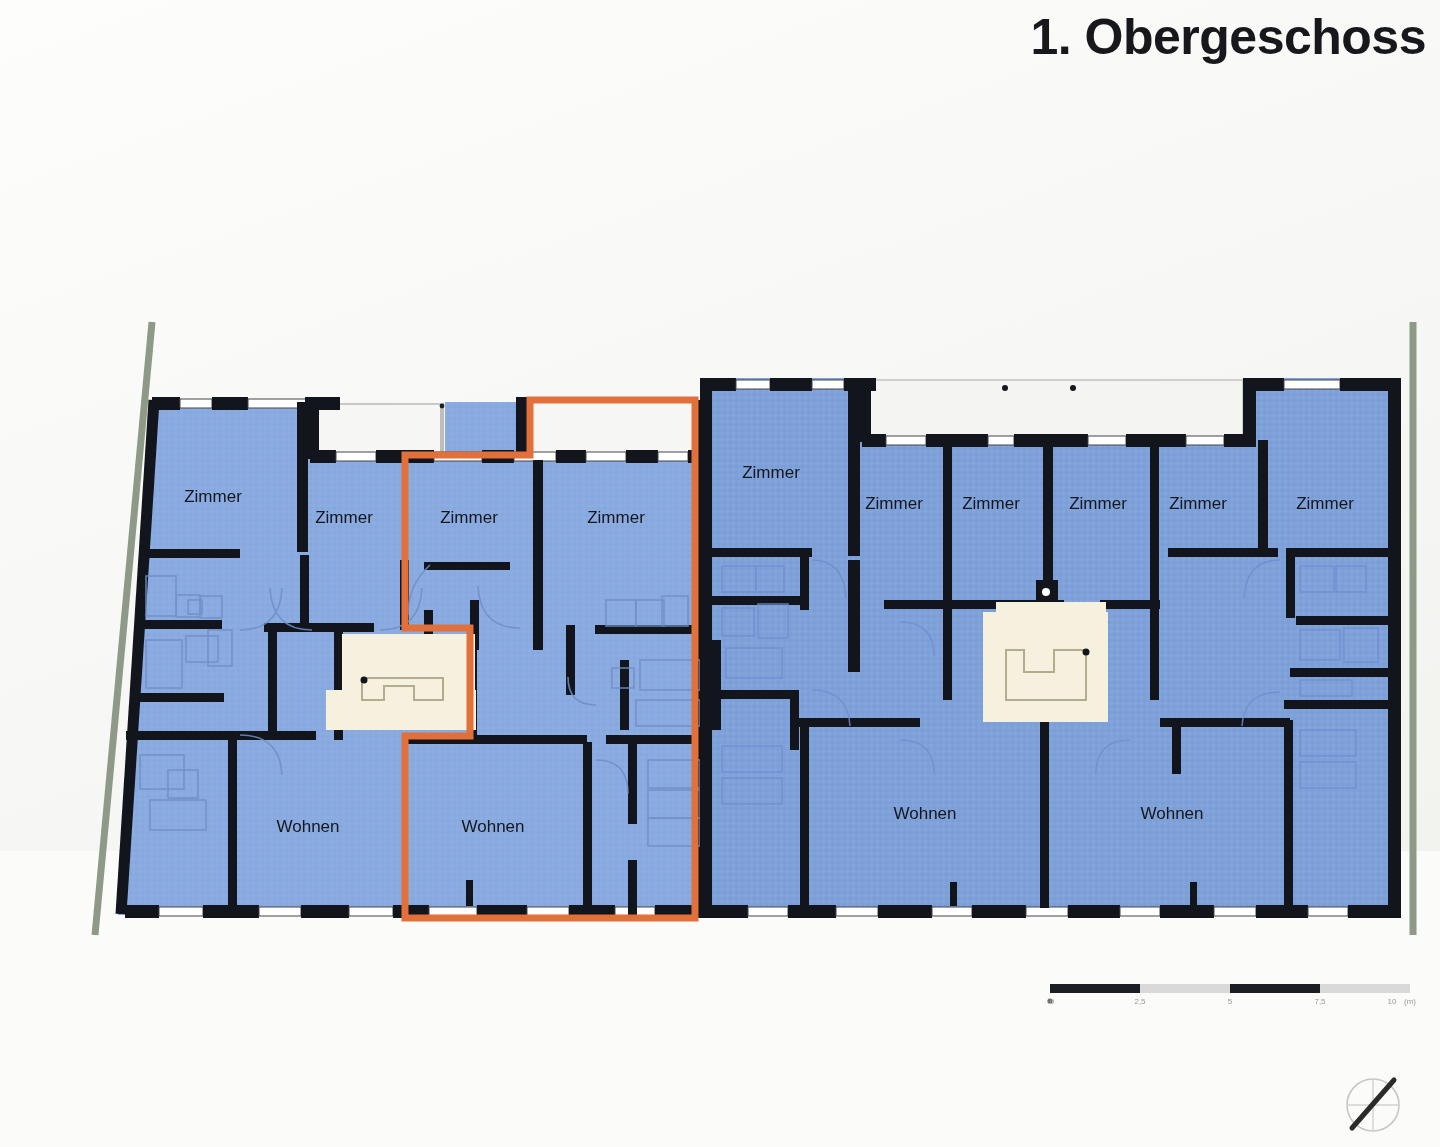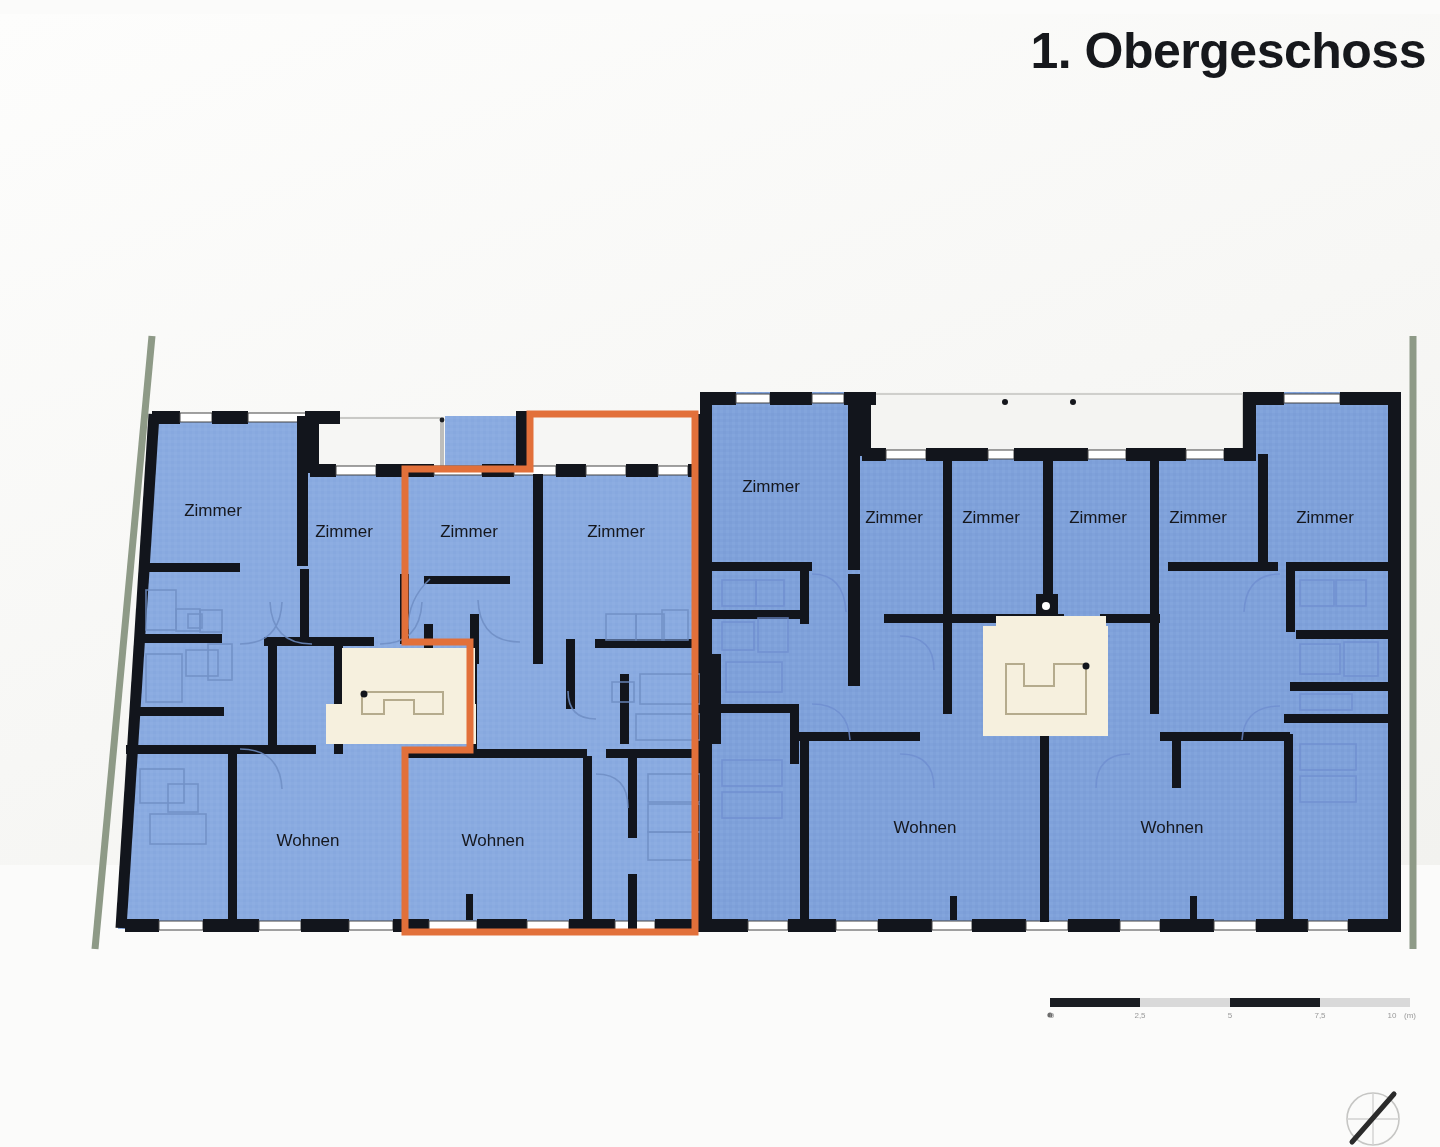--- a/index.html
+++ b/index.html
@@ -14,21 +14,20 @@
     overflow: hidden;
     font-family: "Liberation Sans", sans-serif;
     background: #fbfbfa;
   }
   #page {
     position: absolute;
     left: 0; top: 0;
     width: 1440px;
     height: 851px;
     background: linear-gradient(160deg, #fdfdfc 0%, #f7f7f5 55%, #f2f2ef 100%);
-    margin-top: 14px;
   }
   #title {
     position: absolute;
     right: 14px;
     top: 8px;
     font-size: 50px;
     font-weight: bold;
     color: #16181c;
     letter-spacing: -0.5px;
     white-space: nowrap;

